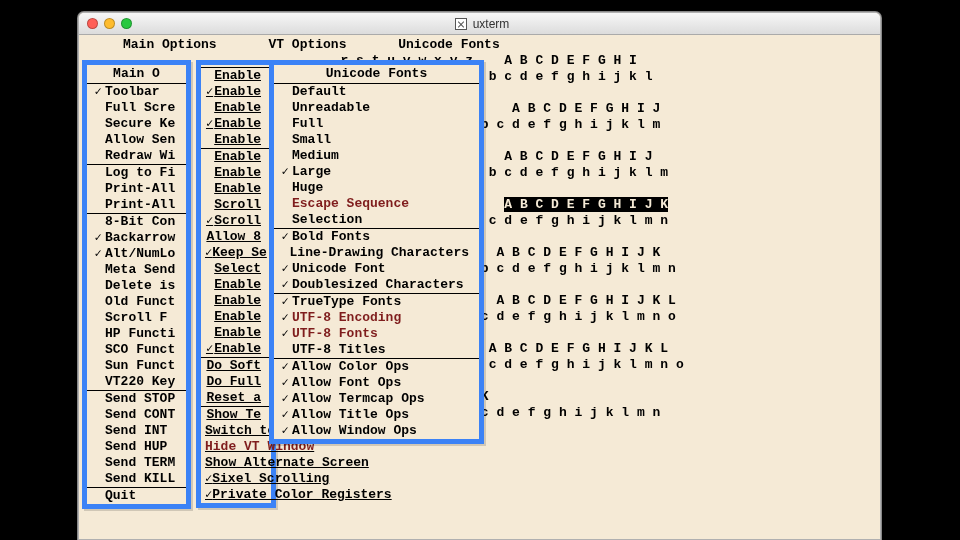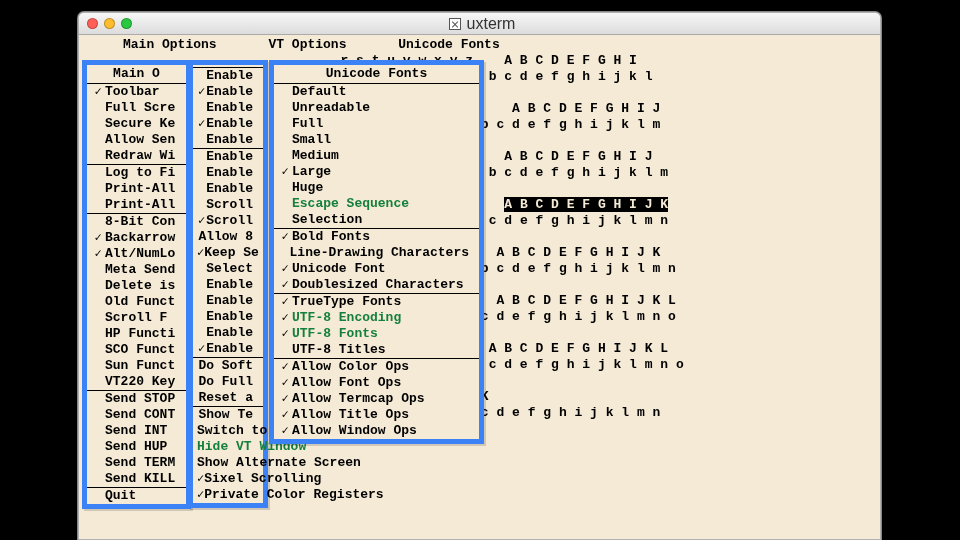--- a/index.html
+++ b/index.html
@@ -15,21 +15,21 @@
   .titlebar {
     height: 22px; display: flex; align-items: center;
     background: linear-gradient(#f7f7f7, #dcdcdc);
     border-bottom: 1px solid #aaa; padding: 0 8px; font-weight: normal;
   }
   .traffic { display: flex; gap: 6px; }
   .tl { width: 11px; height: 11px; border-radius: 50%; border: 0.5px solid rgba(0,0,0,0.25); }
   .tl.red { background: #ff5f57; }
   .tl.yel { background: #febc2e; }
   .tl.grn { background: #28c840; }
-  .title-c { flex: 1; display: flex; justify-content: center; align-items: center; gap: 6px; font-family: "Lucida Grande","Helvetica Neue",sans-serif; font-size: 16px; color: #333;}
+  .title-c { flex: 1; display: flex; justify-content: center; align-items: center; gap: 6px; font-family: "Lucida Grande","Helvetica Neue",sans-serif; font-size: 12px; color: #333;}
   .xicon { width: 12px; height: 12px; border: 1px solid #555; position: relative; background:#fff;}
   .xicon::before, .xicon::after { content:""; position:absolute; left:1px; right:1px; top:50%; height:1px; background:#555;}
   .xicon::before{ transform: rotate(45deg);} .xicon::after{ transform: rotate(-45deg);}
 
   .menubar { height: 18px; padding: 2px 4px 0 4px; }
   .menubar span { padding: 0 4px 0 1px; margin-left: 39px; }
 
   .content {
     position: absolute; left: 4px; top: 40px; right: 4px; bottom: 0;
     background: #f5ead6; line-height: 16px; white-space: pre;
@@ -40,24 +40,24 @@
 
   .menu {
     position: absolute; background: #f5ead6; border: 5px solid #3b82f6;
     box-shadow: 2px 2px 0 rgba(0,0,0,0.15);
   }
   .menu .mtitle { text-align: center; padding: 1px 10px; line-height: 16px;}
   .menu .sep { height: 0; border-top: 1px solid #000; margin: 0 0; }
   .menu .mi { height: 16px; line-height: 16px; padding: 0 10px 0 4px; display: flex; align-items: center; }
   .menu .mi .chk { width: 14px; display:inline-block; text-align:center; font-size: 12px;}
   .menu .mi .lbl { white-space: nowrap; }
-  .menu .mi.disabled .lbl { color: #15803d; }
+  .menu .mi.disabled .lbl { color: #7f1d1d; }
 
   #menu-main { left: 82px; top: 60px; width: 109px; }
-  #menu-vt   { left: 188px; top: 60px; width: 80px; }
+  #menu-vt   { left: 196px; top: 60px; width: 80px; text-decoration: underline; }
   #menu-uf   { left: 269px; top: 60px; width: 215px; }
 </style>
 </head>
 <body>
 
 <div class="window">
   <div class="titlebar">
     <div class="traffic">
       <div class="tl red"></div>
       <div class="tl yel"></div>

